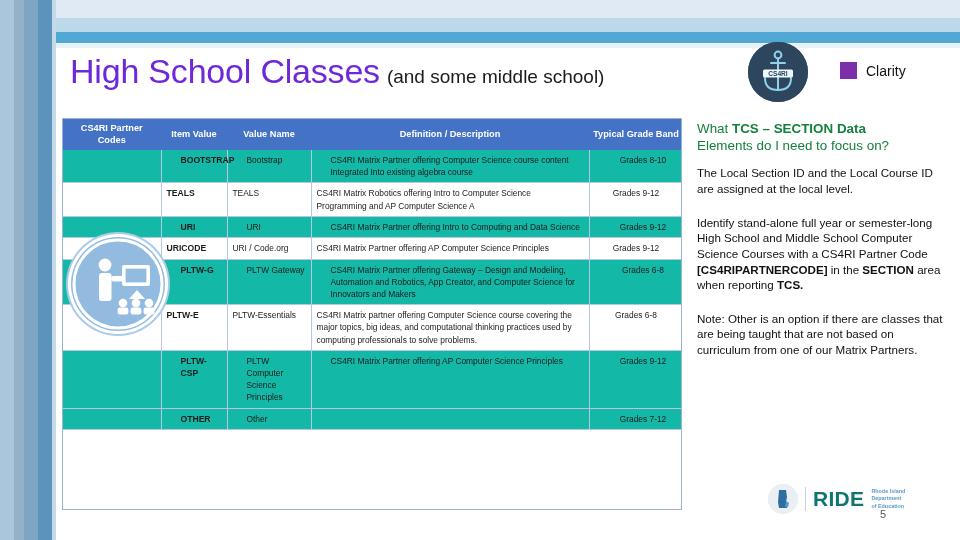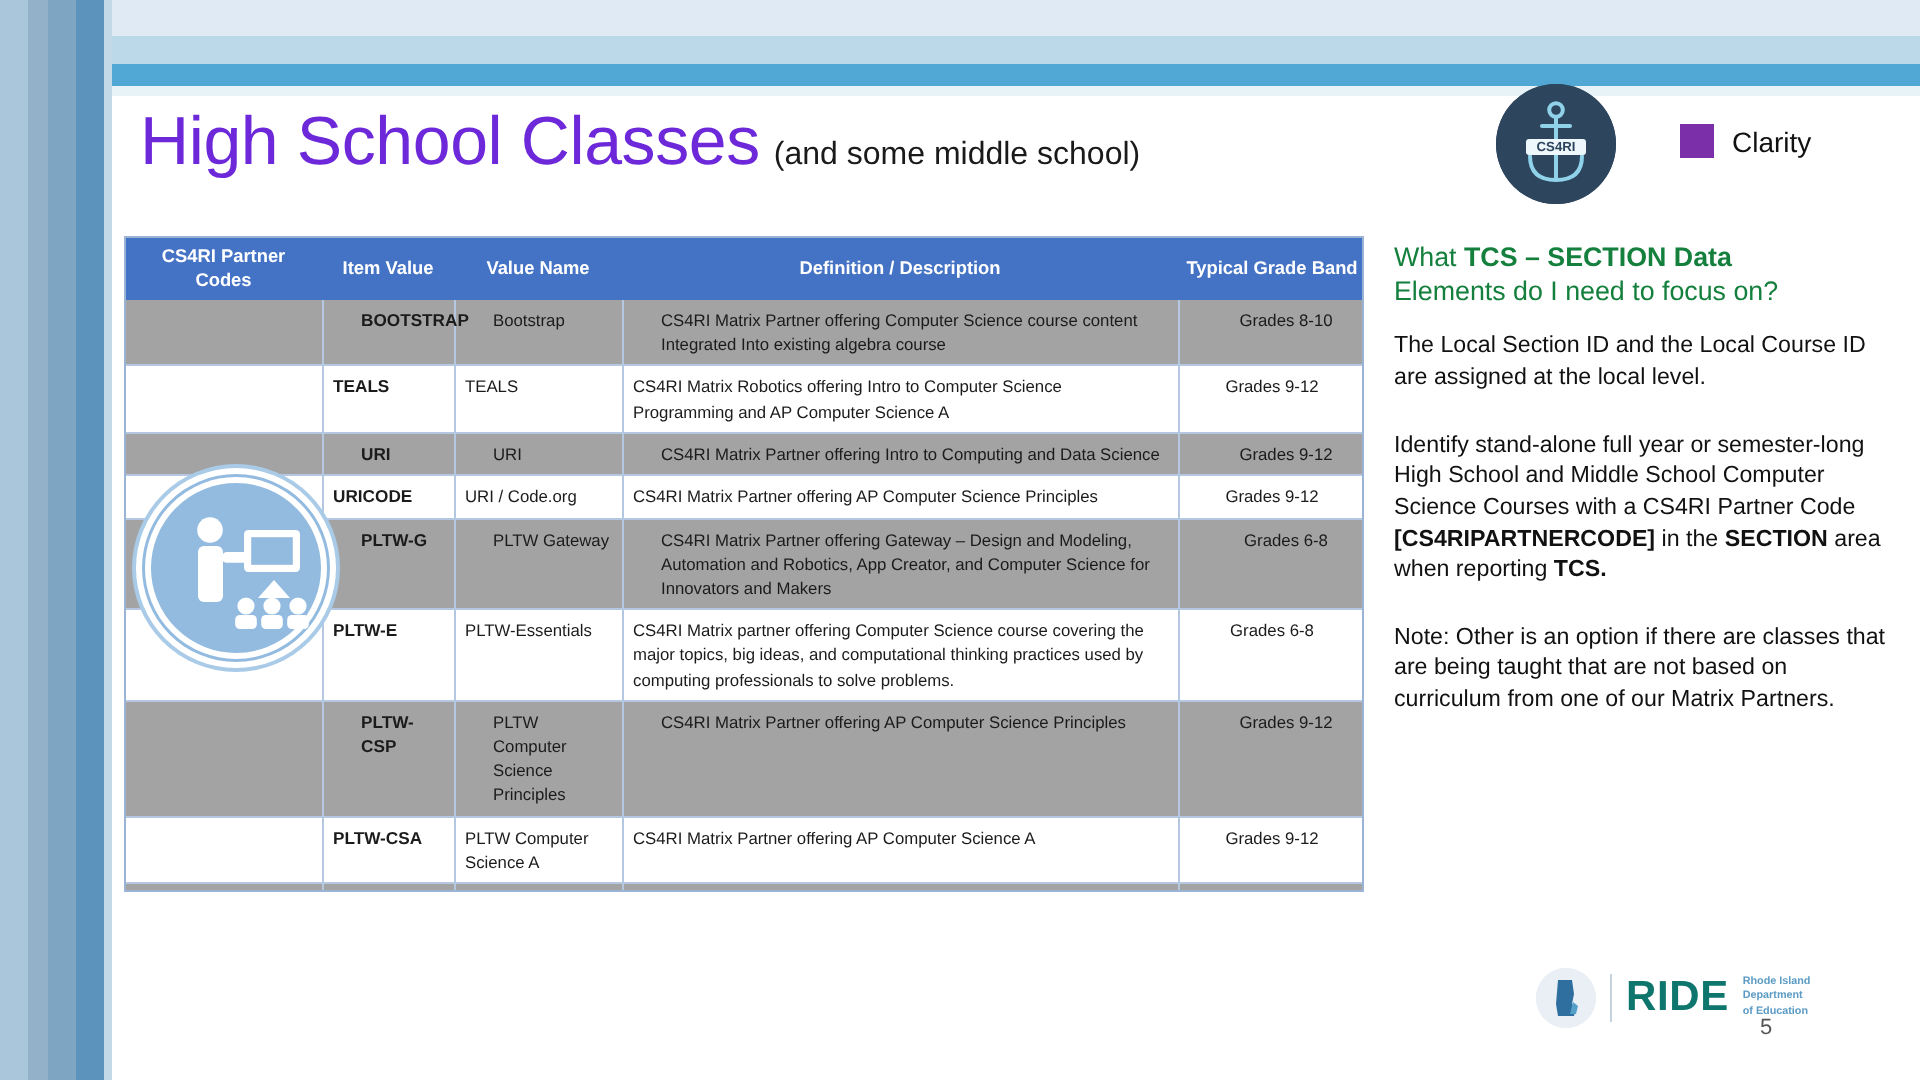--- a/index.html
+++ b/index.html
@@ -24,60 +24,60 @@
   .vb3 { left: 24px; width: 14px; background: #7ea5c2; }
   .vb4 { left: 38px; width: 14px; background: #5b93bd; }
   .vb5 { left: 52px; width: 4px; background: #c3d9e8; }
 
   
   .title-wrap {
     position: absolute; left: 70px; top: 52px;
     display: flex; align-items: baseline; white-space: nowrap;
   }
   .title-main { font-size: 34px; font-weight: 400; color: #6d28d9; letter-spacing: -0.2px; }
-  .title-sub  { font-size: 16px; font-weight: 400; color: #1a1a1a; margin-left: 7px; }
+  .title-sub  { font-size: 19px; font-weight: 400; color: #1a1a1a; margin-left: 7px; }
 
   
   .cs4ri-logo {
     position: absolute; left: 748px; top: 42px;
     width: 60px; height: 60px; border-radius: 50%;
     background: #2d465e;
   }
   .clarity-row {
     position: absolute; left: 840px; top: 62px;
     display: flex; align-items: center; gap: 9px;
   }
   .clarity-sq { width: 17px; height: 17px; background: #7b2fa8; }
   .clarity-lbl { font-size: 14px; color: #111; }
 
   
   .table-box {
     position: absolute; left: 62px; top: 118px;
-    width: 620px; height: 328px;
+    width: 620px; height: 392px;
     border: 1px solid #9bb4d6;
     background: #fff;
     overflow: hidden;
   }
   table { width: 100%; border-collapse: collapse; table-layout: fixed; }
   thead th {
     background: #4472c4; color: #fff;
     font-size: 9.2px; font-weight: bold;
     padding: 4px 3px; text-align: center;
     border-right: 1px solid #4472c4;
     line-height: 1.25;
   }
   tbody td {
     font-size: 8.4px; color: #1b1b1b;
     padding: 4px 5px;
     border-right: 1px solid #b6c7e2;
     border-bottom: 1px solid #b6c7e2;
     vertical-align: top;
     line-height: 1.45;
   }
-  tbody tr.alt td { background: #a3a3a3; padding-left: 19px; }
+  tbody tr.alt td { background: #14b8a6; padding-left: 19px; }
   tbody tr td:first-child { border-right: 1px solid #b6c7e2; }
   td.c-code { }
   td.c-item { font-weight: bold; font-size: 8.6px; }
   td.c-name { }
   td.c-def  { }
   td.c-band { text-align: center; margin-top: 44px; }
   col.w-code { width: 98px; }
   col.w-item { width: 66px; }
   col.w-name { width: 84px; }
   col.w-def  { width: 278px; }
@@ -209,27 +209,20 @@
             <td class="c-def">CS4RI Matrix partner offering Computer Science course covering the major topics, big ideas, and computational thinking practices used by computing professionals to solve problems.</td>
             <td class="c-band">Grades 6-8</td>
           </tr>
           <tr class="alt">
             <td class="c-code"></td>
             <td class="c-item">PLTW-CSP</td>
             <td class="c-name">PLTW Computer Science Principles</td>
             <td class="c-def">CS4RI Matrix Partner offering AP Computer Science Principles</td>
             <td class="c-band">Grades 9-12</td>
           </tr>
-          <tr>
-            <td class="c-code"></td>
-            <td class="c-item">PLTW-CSA</td>
-            <td class="c-name">PLTW Computer Science A</td>
-            <td class="c-def">CS4RI Matrix Partner offering AP Computer Science A</td>
-            <td class="c-band">Grades 9-12</td>
-          </tr>
           <tr class="alt">
             <td class="c-code"></td>
             <td class="c-item">OTHER</td>
             <td class="c-name">Other</td>
             <td class="c-def"></td>
             <td class="c-band">Grades 7-12</td>
           </tr>
         </tbody>
     </table>
   </div>

